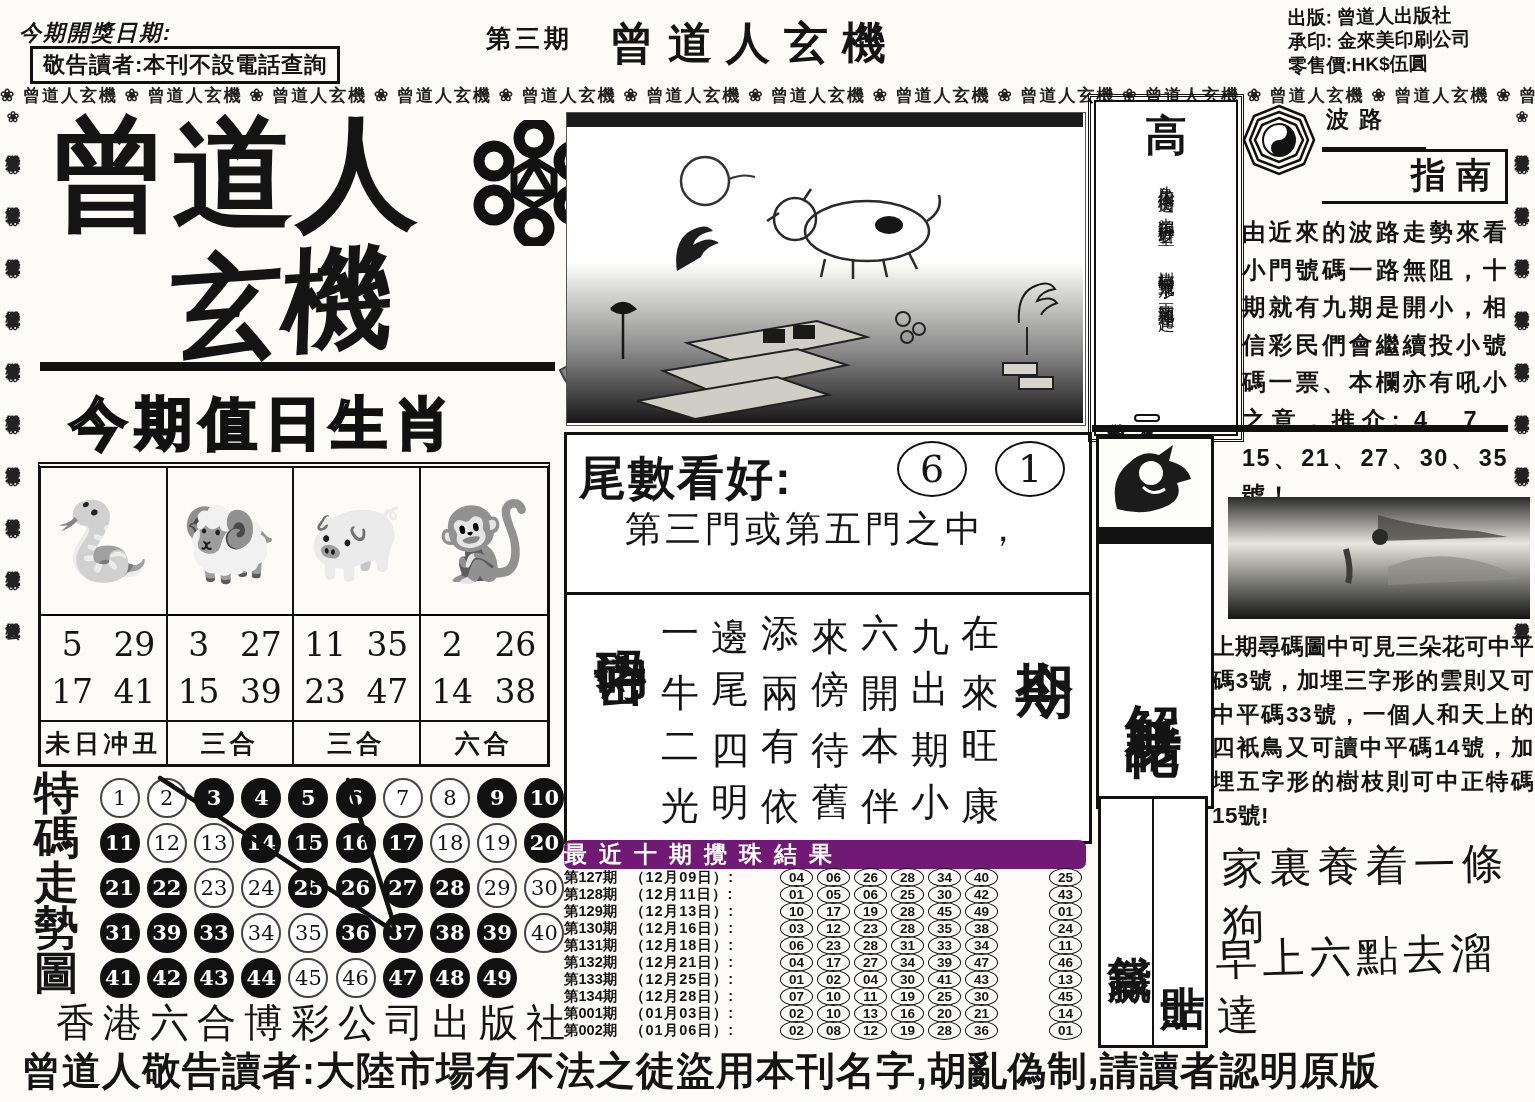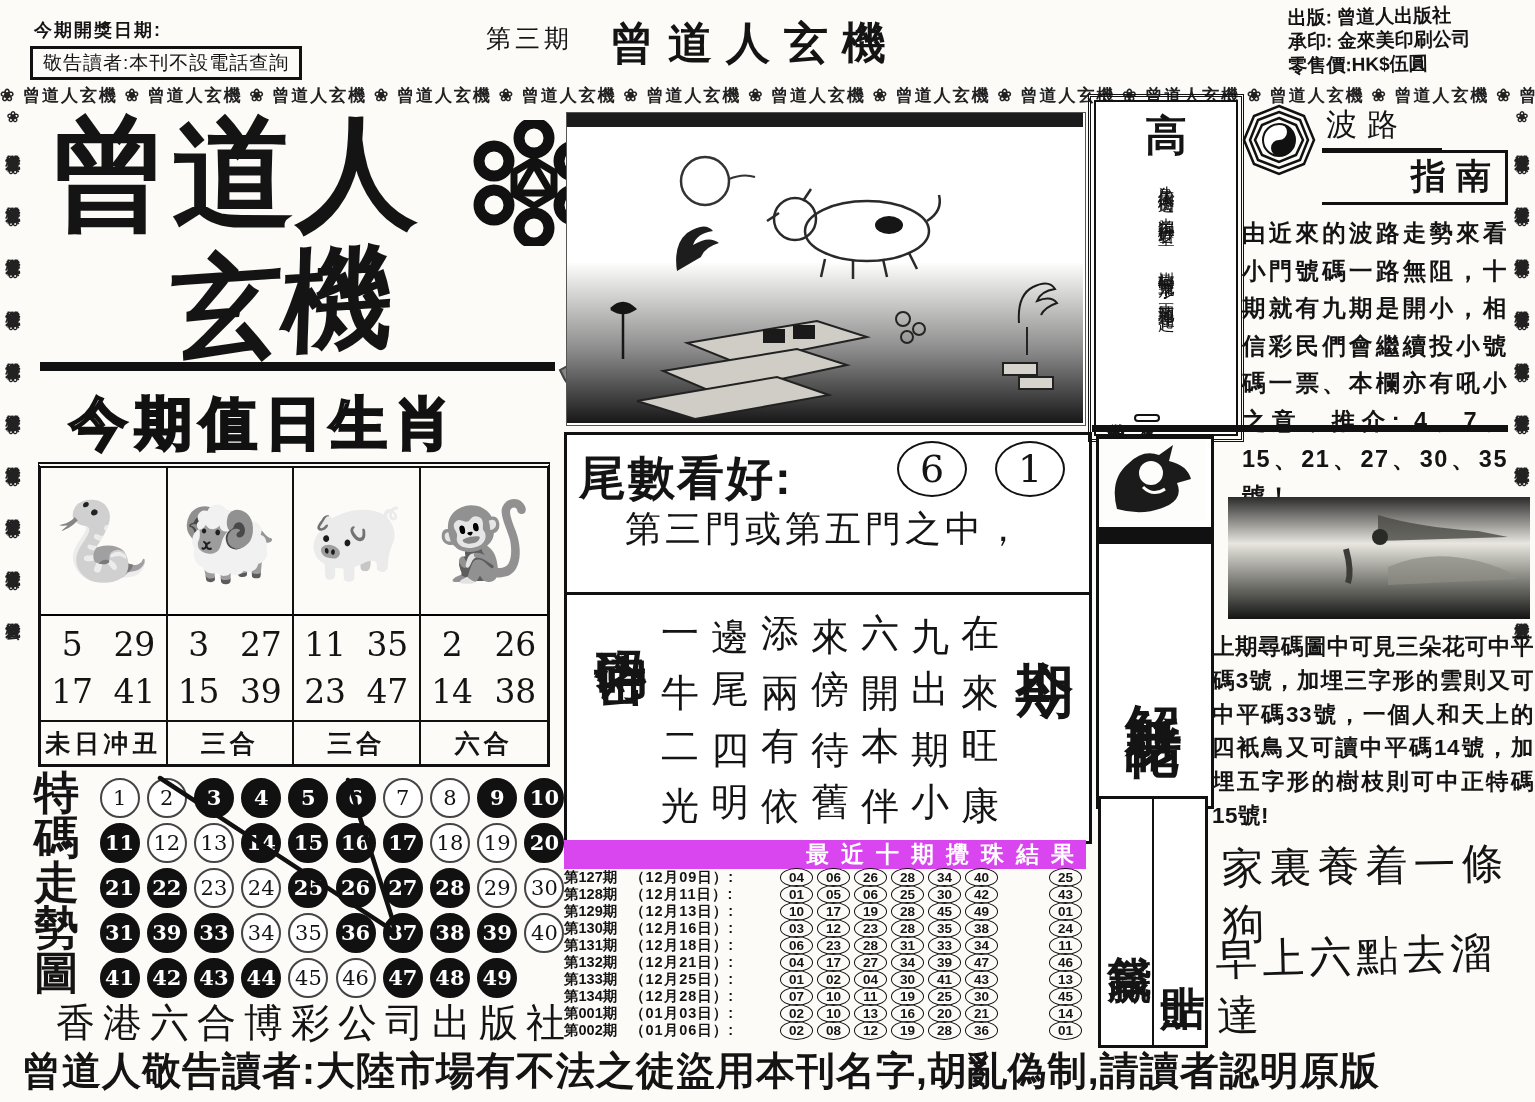--- a/index.html
+++ b/index.html
@@ -4,23 +4,23 @@
 <style>
   html,body{margin:0;padding:0;background:#e8e6e1;}
   #page{position:relative;width:1535px;height:1102px;background:#fcfbf8;color:#141414;
         font-family:"Liberation Sans",sans-serif;overflow:hidden;}
   .abs{position:absolute;}
   .serif{font-family:"DejaVu Serif",serif;}
   .vtext{writing-mode:vertical-rl;text-orientation:upright;}
   .bubble{color:#fff;-webkit-text-stroke:2.6px #111;font-weight:900;}
 
   
-  .draw-date{left:34px;top:18px;font-size:18px;font-weight:bold;letter-spacing:2px;}
-  .notice{left:30px;top:46px;border:3px solid #111;padding:1px 10px;font-size:19px;font-weight:400;letter-spacing:1px;}
-  .issue{left:486px;top:22px;font-size:25px;font-weight:400;letter-spacing:4px;}
+  .draw-date{left:19px;top:18px;font-size:22px;font-weight:bold;letter-spacing:2px;font-style:italic;}
+  .notice{left:30px;top:46px;border:3px solid #111;padding:1px 10px;font-size:22px;font-weight:700;letter-spacing:1px;}
+  .issue{left:486px;top:22px;font-size:25px;font-weight:700;letter-spacing:4px;}
   .masthead{left:610px;top:14px;font-size:44px;font-weight:900;letter-spacing:14px;}
   .pub{left:1288px;top:4px;width:246px;font-size:19px;font-weight:900;line-height:1.25;transform:rotate(-1deg);}
 
   
   .deco-h{left:0;top:84px;width:1535px;height:24px;overflow:hidden;white-space:nowrap;
           font-size:17px;font-weight:bold;color:#222;letter-spacing:2px;}
   .deco-v{top:108px;width:26px;height:934px;overflow:hidden;font-size:15px;font-weight:bold;color:#222;
           writing-mode:vertical-rl;text-orientation:upright;line-height:26px;}
   .deco-left{left:0;} .deco-right{left:1509px;}
 
@@ -61,42 +61,42 @@
   .sline3{position:absolute;left:16px;top:114px;font-size:36px;letter-spacing:2px;}
 
   .poem-box{left:564px;top:592px;width:522px;height:246px;border:3px solid #111;background:#fff;display:flex;}
   .poem-label{width:70px;padding:14px 0 0 12px;font-size:52px;font-weight:900;line-height:1.08;}
   .poem-grid{flex:1;display:grid;grid-template-columns:repeat(7,1fr);align-content:space-evenly;justify-items:center;
              font-size:38px;padding:8px 6px;}
   .poem-grid span:nth-child(even){transform:translateY(4px);}
   .poem-right{width:78px;padding-top:20px;font-size:58px;font-weight:900;line-height:1.5;}
 
   .results{left:564px;top:840px;width:522px;height:200px;}
-  .res-head{background:#d946ef;color:#fff;font-size:23px;font-weight:900;letter-spacing:12px;text-align:right;height:29px;line-height:29px;}
+  .res-head{background:#701a75;color:#fff;font-size:23px;font-weight:900;letter-spacing:12px;text-align:left;height:29px;line-height:29px;border-radius:7px;}
   .res-row{display:flex;align-items:center;height:17px;font-size:14.5px;font-weight:bold;}
   .res-issue{width:66px;}
   .res-date{width:150px;letter-spacing:1px;}
   .res-nums{display:flex;gap:4px;}
   .rn{display:inline-flex;align-items:center;justify-content:center;width:31px;height:16.5px;border:1.6px solid #111;border-radius:50%;font-size:13.5px;}
   .res-sp{margin-left:auto;margin-right:4px;}
 
   
   .gao{left:1094px;top:100px;width:140px;height:332px;border:2px solid #111;outline:3px double #111;outline-offset:3px;
        background:#fff;display:flex;flex-direction:column;align-items:center;}
   .gao-title{font-size:42px;font-weight:900;margin-top:6px;}
   .gao-poem{flex:1;writing-mode:vertical-rl;text-orientation:upright;font-size:16.5px;font-family:"DejaVu Serif",serif;
             line-height:1.9;margin-top:8px;letter-spacing:2px;}
   .gao-sig{position:absolute;left:8px;bottom:26px;writing-mode:vertical-rl;text-orientation:upright;font-size:20px;font-weight:900;}
   .gao-seal{position:absolute;left:10px;bottom:-64px;border:2px solid #111;border-radius:6px;padding:2px;
             writing-mode:vertical-rl;text-orientation:upright;font-size:13px;font-weight:bold;}
 
   .bolu{left:1242px;top:104px;width:266px;height:326px;}
   .bolu-head{display:flex;align-items:flex-start;}
   .bolu-titles{margin-left:6px;flex:1;}
-  .bolu-t1{font-size:31px;font-weight:400;letter-spacing:10px;border-bottom:4px solid #111;display:inline-block;padding:0 34px 2px 4px;}
+  .bolu-t1{font-size:23px;font-weight:700;letter-spacing:10px;border-bottom:4px solid #111;display:inline-block;padding:0 34px 12px 4px;}
   .bolu-t2{font-size:35px;font-weight:900;letter-spacing:10px;border:3px solid #111;border-left:none;display:block;
            text-align:right;padding:0 4px 2px 40px;margin-top:-2px;}
   .bolu-body{margin-top:10px;font-size:23.5px;line-height:1.6;letter-spacing:1.5px;text-align:justify;font-weight:bold;}
   .bolu-bar{left:1092px;top:425px;width:416px;height:7px;background:#111;}
 
   .portrait{left:1096px;top:436px;width:112px;height:88px;border:3px solid #111;background:#fff;}
   .jie-frame{left:1096px;top:530px;width:112px;height:262px;border:3px solid #111;border-top:14px solid #111;background:#fff;
              display:flex;align-items:center;justify-content:center;}
   .jie-label{writing-mode:vertical-rl;text-orientation:upright;font-size:56px;font-weight:900;font-family:"DejaVu Serif",serif;letter-spacing:10px;}
   .landscape{left:1228px;top:497px;width:302px;height:122px;}

